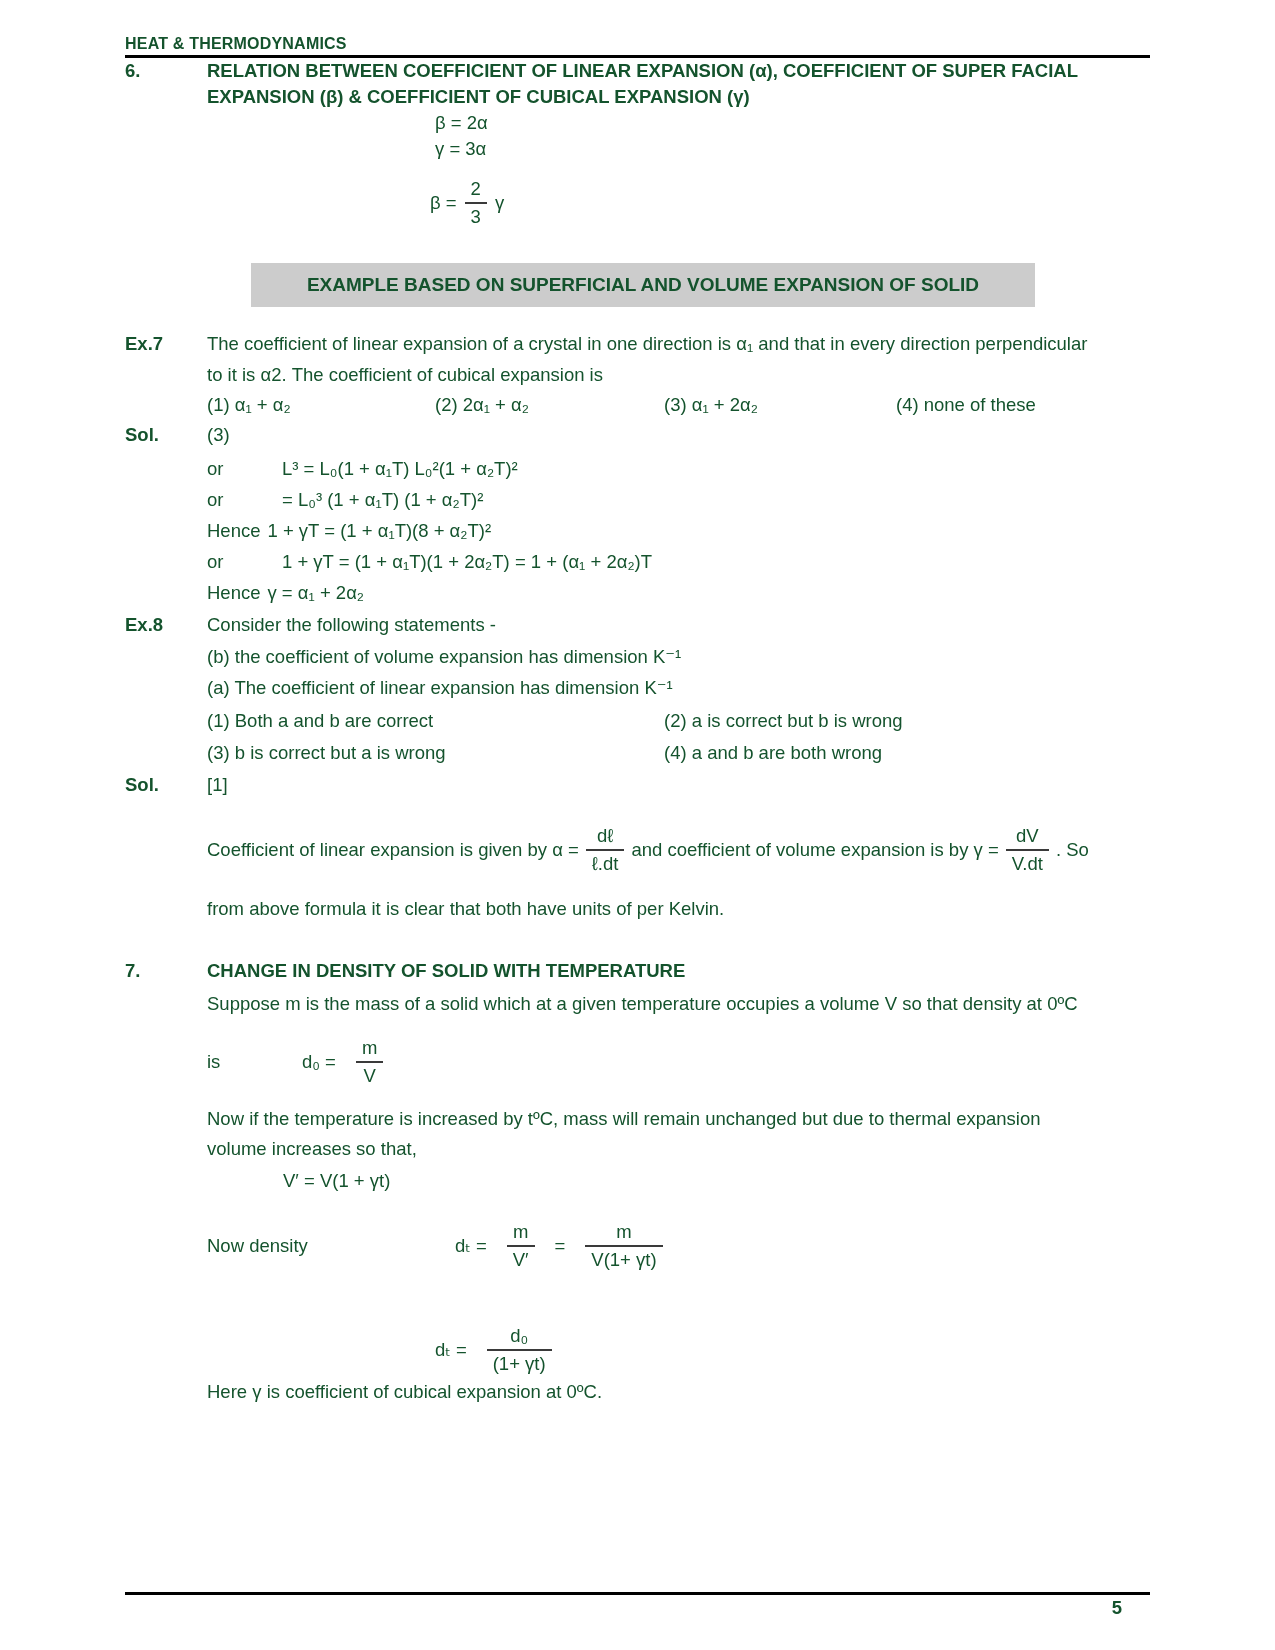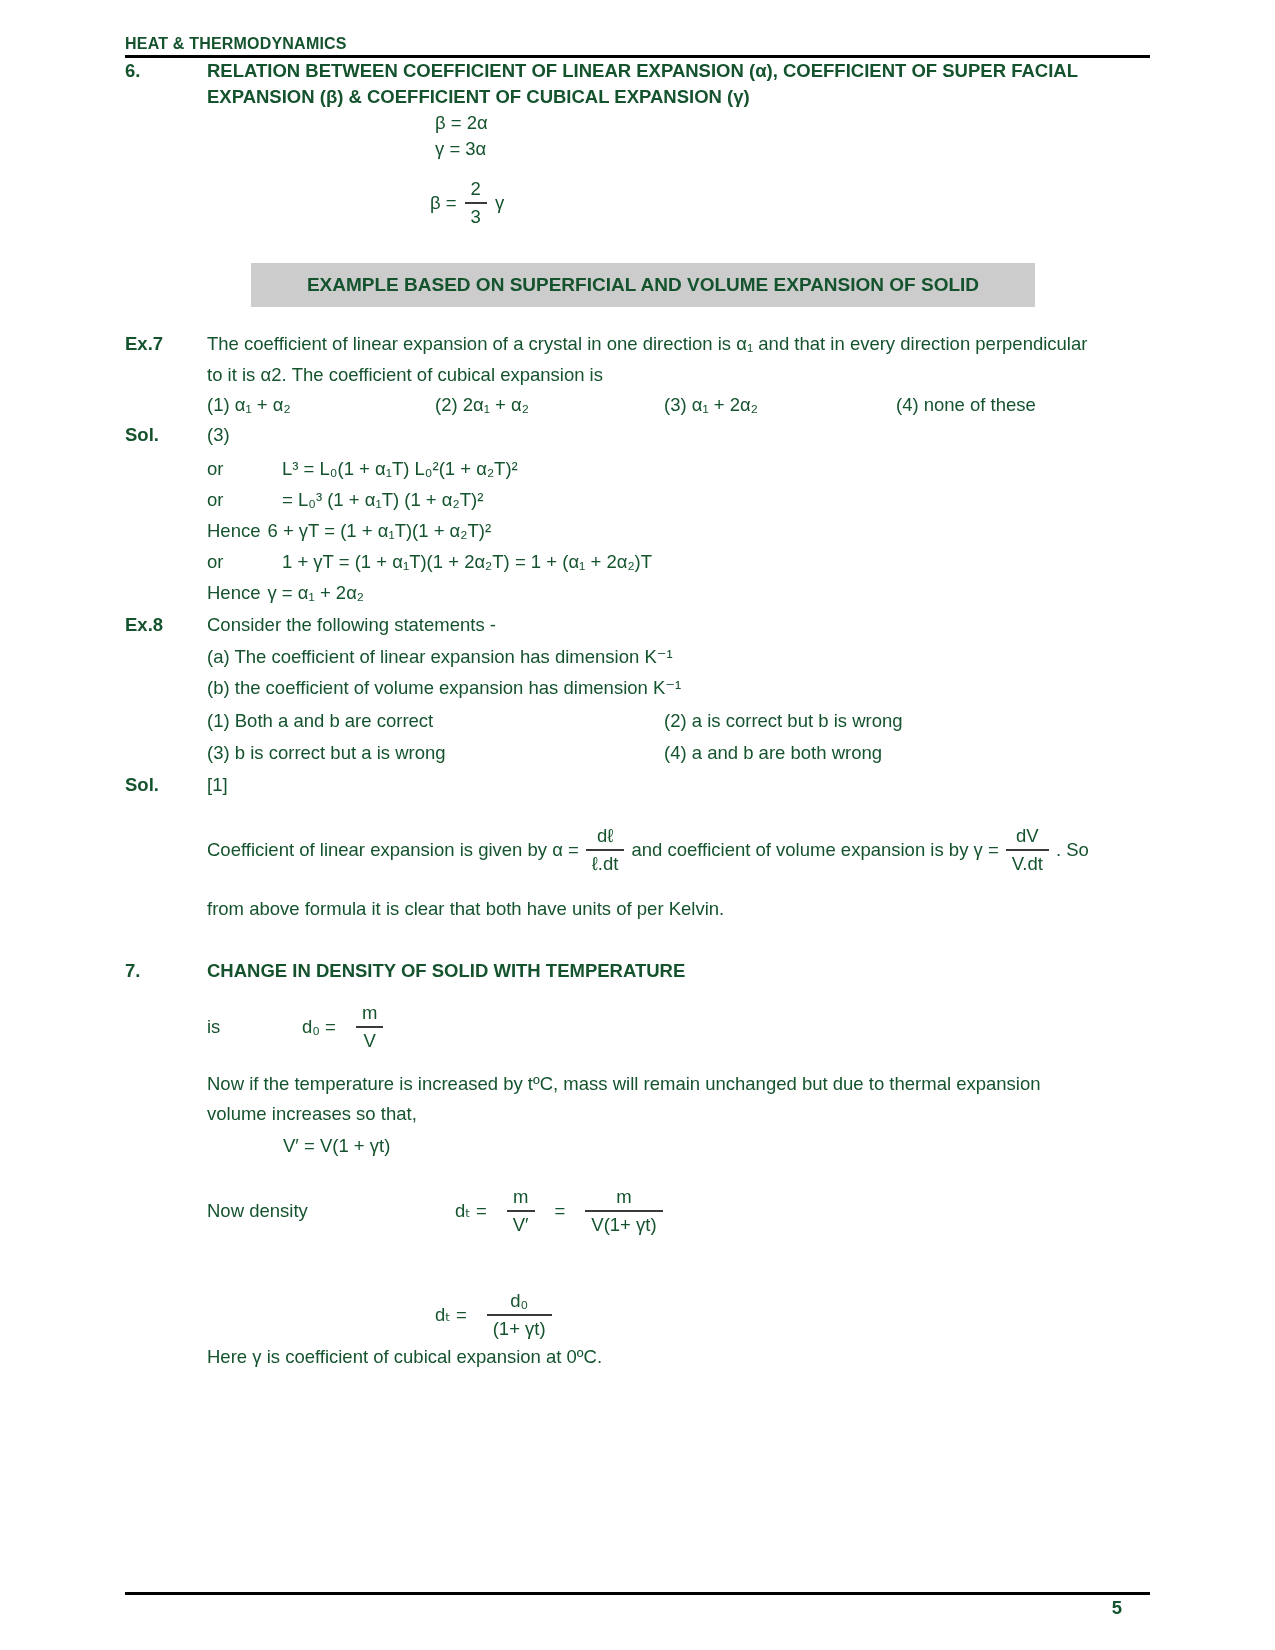--- a/index.html
+++ b/index.html
@@ -118,37 +118,37 @@
     <div class="ex-body">(3)</div>
   </div>
   <div class="deriv">
     <div class="d-line">
       <span class="d-prefix">or</span><span>L³ = L₀(1 + α₁T) L₀²(1 + α₂T)²</span>
     </div>
     <div class="d-line">
       <span class="d-prefix">or</span><span>= L₀³ (1 + α₁T) (1 + α₂T)²</span>
     </div>
     <div class="d-line hence">
-      <span class="d-prefix">Hence</span><span>6 + γT = (1 + α₁T)(1 + α₂T)²</span>
+      <span class="d-prefix">Hence</span><span>1 + γT = (1 + α₁T)(8 + α₂T)²</span>
     </div>
     <div class="d-line">
       <span class="d-prefix">or</span><span>1 + γT = (1 + α₁T)(1 + 2α₂T) = 1 + (α₁ + 2α₂)T</span>
     </div>
     <div class="d-line hence">
       <span class="d-prefix">Hence</span><span>γ = α₁ + 2α₂</span>
     </div>
   </div>
 
   <div class="ex-row ex8row">
     <span class="ex-label">Ex.8</span>
     <div class="ex-body">Consider the following statements -</div>
   </div>
   <div class="stmts">
+    <div class="statement">(b) the coefficient of volume expansion has dimension K⁻¹</div>
     <div class="statement">(a) The coefficient of linear expansion has dimension K⁻¹</div>
-    <div class="statement">(b) the coefficient of volume expansion has dimension K⁻¹</div>
   </div>
   <div class="options2 optionsmt">
     <span>(1) Both a and b are correct</span>
     <span>(2) a is correct but b is wrong</span>
     <span>(3) b is correct but a is wrong</span>
     <span>(4) a and b are both wrong</span>
   </div>
   <div class="ex-row sol-row sol2">
     <span class="ex-label">Sol.</span>
     <div class="ex-body">[1]</div>
@@ -165,20 +165,21 @@
       <span class="den">V.dt</span>
     </span>
     <span>. So</span>
   </div>
   <div class="statement fromabove">from above formula it is clear that both have units of per Kelvin.</div>
 
   <div class="sec-row sec7">
     <span class="sec-num">7.</span>
     <span class="sec-title">CHANGE IN DENSITY OF SOLID WITH TEMPERATURE</span>
   </div>
+  <div class="statement para1">Suppose m is the mass of a solid which at a given temperature occupies a volume V so that density at 0ºC</div>
 
   <div class="mathline d0line">
     <span class="lab75">is</span>
     <span>d₀ =</span>
     <span class="frac">
       <span class="num">m</span>
       <span class="den">V</span>
     </span>
   </div>
 

